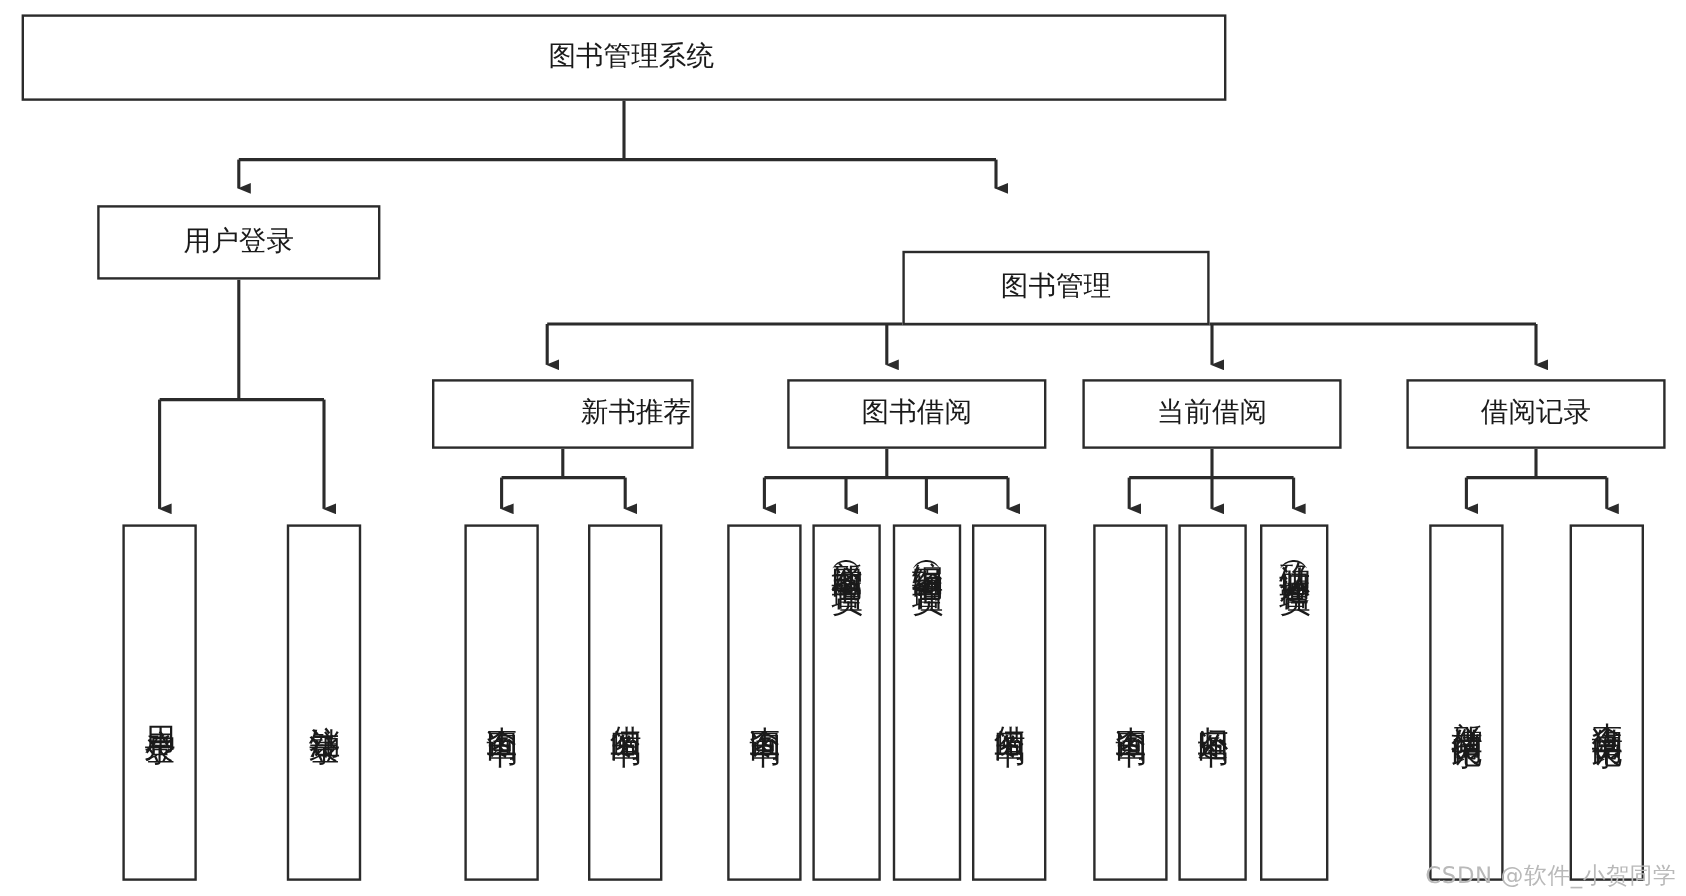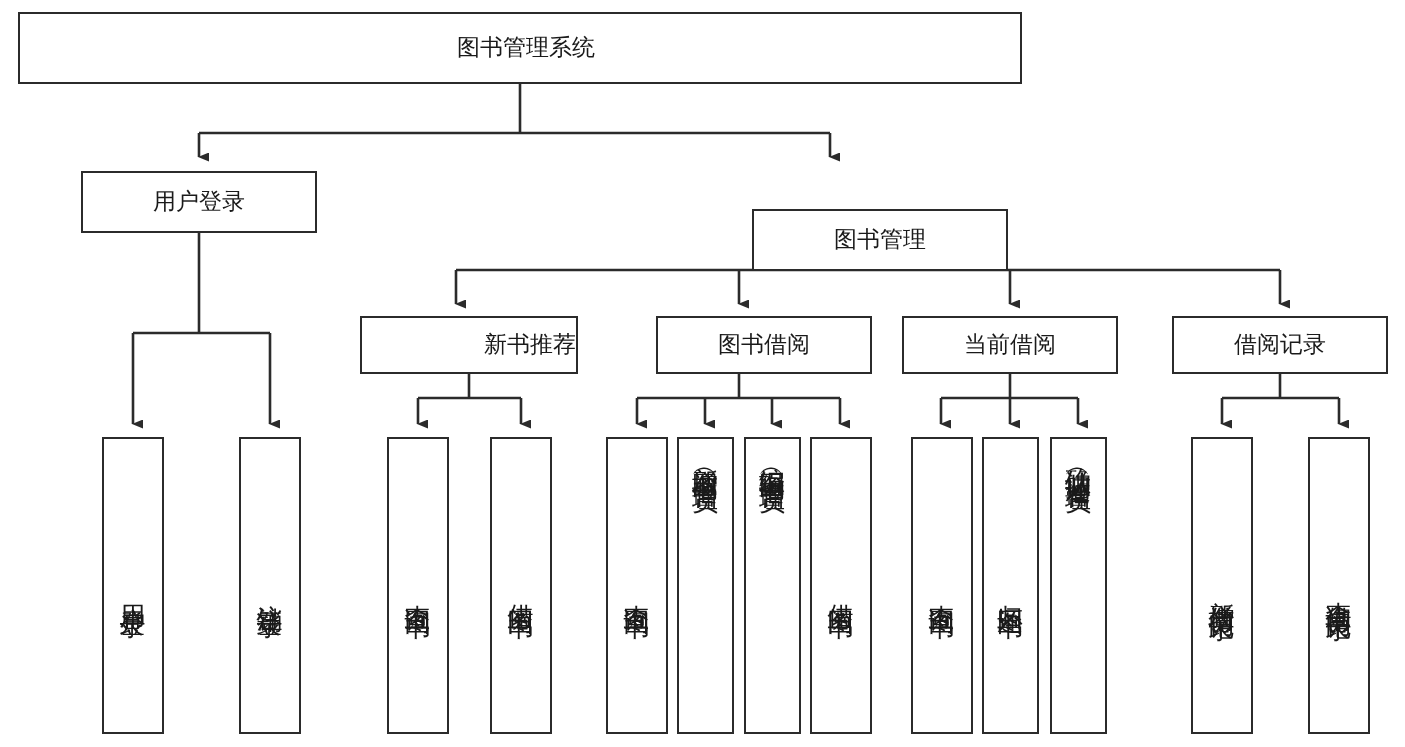--- a/index.html
+++ b/index.html
@@ -188,14 +188,15 @@
     <span class="node-label">确认归还（管理员）</span>
   </div>
 
   <div class="node vert mid" style="left:1191px; top:437px; width:62px; height:297px;">
     <span class="node-label">新增借阅记录</span>
   </div>
   <div class="node vert mid" style="left:1308px; top:437px; width:62px; height:297px;">
     <span class="node-label">查询借阅记录</span>
   </div>
 
+  <div class="watermark">CSDN @软件_小贺同学</div>
 
 </div>
 
 </body></html>

